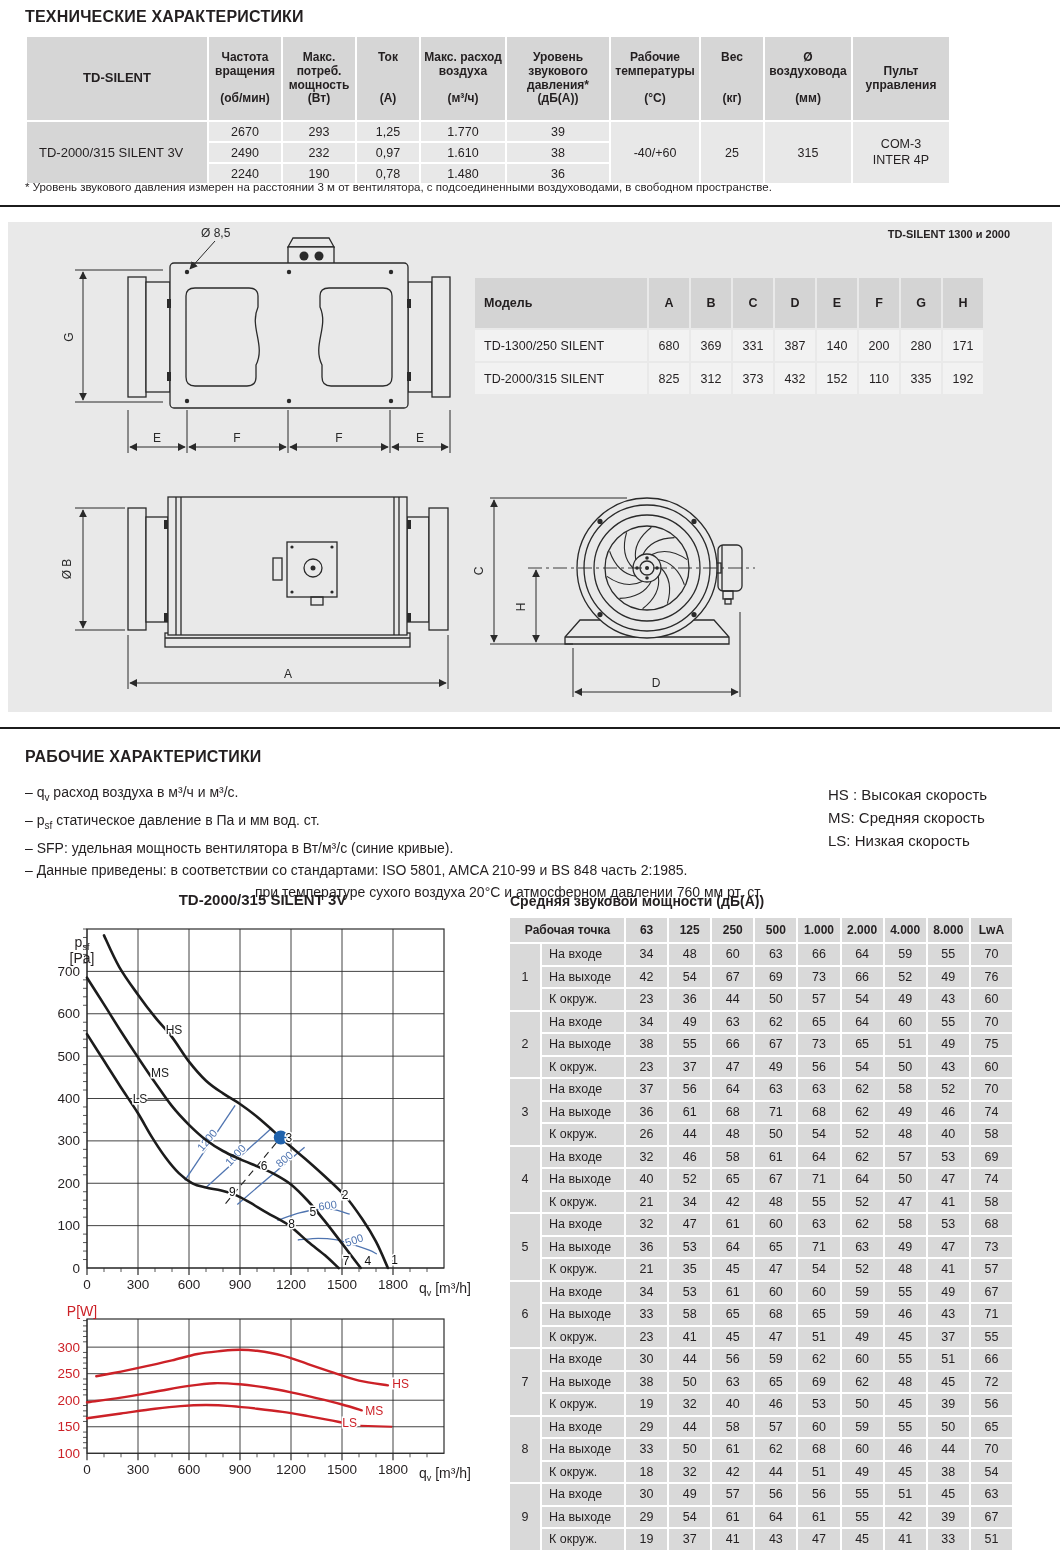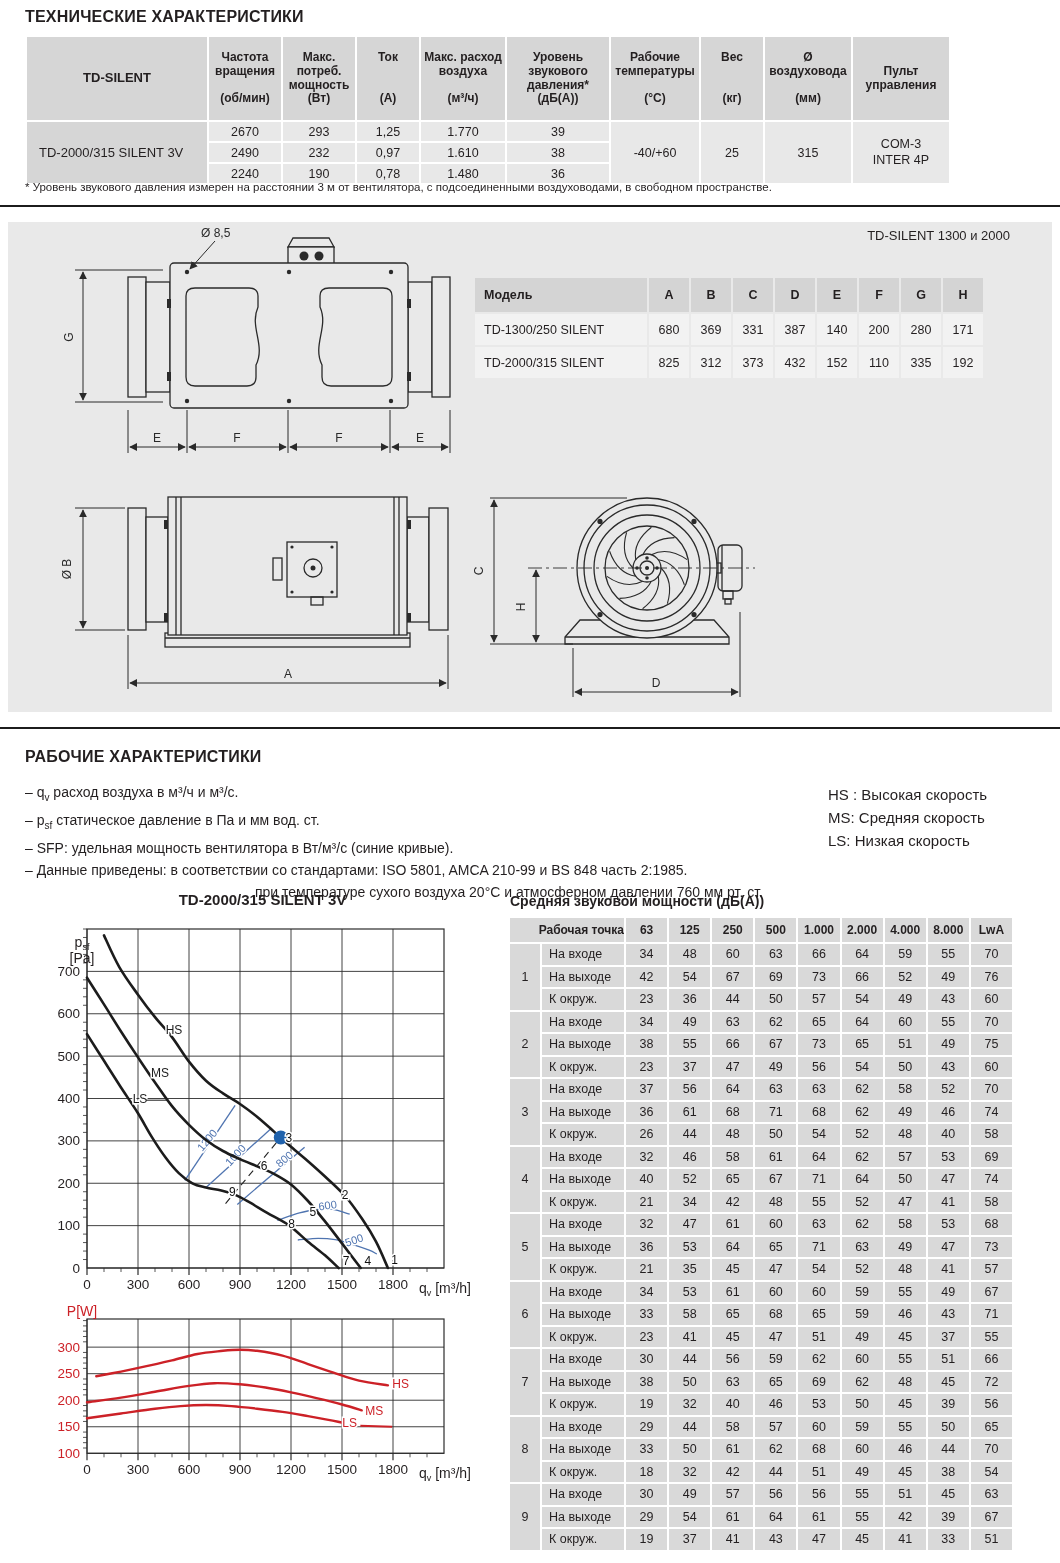--- a/index.html
+++ b/index.html
@@ -17,23 +17,23 @@
   table.tech td.model{background:#d6d6d6;text-align:left;padding-left:12px;font-size:13px}
   .hw{height:100%;display:flex;flex-direction:column;justify-content:space-between;align-items:center;padding:14px 2px;box-sizing:border-box;line-height:1.15;text-align:center}
   .hw.center{justify-content:center}
   .hn.big{font-size:13px}
   .remote span{display:block;line-height:1.25}
 
   .footnote{font-size:11.5px}
 
   
   .panel{left:8px;top:222px;width:1044px;height:490px;background:#e9e9e9}
-  .ptitle{position:absolute;right:42px;top:6px;font-size:13px;font-weight:400}
+  .ptitle{position:absolute;right:42px;top:6px;font-size:11px;font-weight:700}
   table.dims{border-collapse:separate;border-spacing:2px;table-layout:fixed;position:absolute;left:465px;top:54px}
-  table.dims th{background:#d4d4d4;font-size:12.5px;font-weight:700;height:26px;padding:4px}
+  table.dims th{background:#d4d4d4;font-size:12.5px;font-weight:700;height:26px;padding:12px}
   table.dims td{background:#f2f2f2;font-size:12.5px;text-align:center;height:31px;padding:0}
   table.dims th.m,table.dims td.m{text-align:left;padding-left:9px}
   svg text{font-family:"Liberation Sans",sans-serif}
   .dwg text{font-size:12px;fill:#2a2a2a}
 
   
   .wline{font-size:14px;line-height:22px}
   .wline sub{font-size:10px}
   .wline.ind{margin-left:230px}
   .legend div{font-size:15px;line-height:23px}
@@ -41,21 +41,21 @@
   
   .ctitle{width:475px;text-align:center;font-size:15px;font-weight:700;height:26px}
   .ylab{font-size:14px;fill:#231f20}
   .plab{font-size:14px;fill:#cc2127}
   .xlab{font-size:14px;fill:#231f20}
 
   
   .stitle{font-size:14px;font-weight:700}
   table.snd{border-collapse:separate;border-spacing:2px;table-layout:fixed;width:506px}
   table.snd th{background:#d9d9d9;font-size:12px;font-weight:700;height:24px;padding:0;text-align:center}
-  table.snd th.sh0{text-align:right;padding-left:1px}
+  table.snd th.sh0{text-align:center;padding-left:1px}
   table.snd td{background:#d9d9d9;font-size:12.5px;text-align:center;height:20.5px;padding:0}
   table.snd td.slab{text-align:left;padding-left:7px}
 </style>
 </head>
 <body>
 
 <div class="abs h1" style="left:25px;top:8px">ТЕХНИЧЕСКИЕ ХАРАКТЕРИСТИКИ</div>
 
 <table class="tech abs" style="left:25px;top:35px">
   <colgroup>

